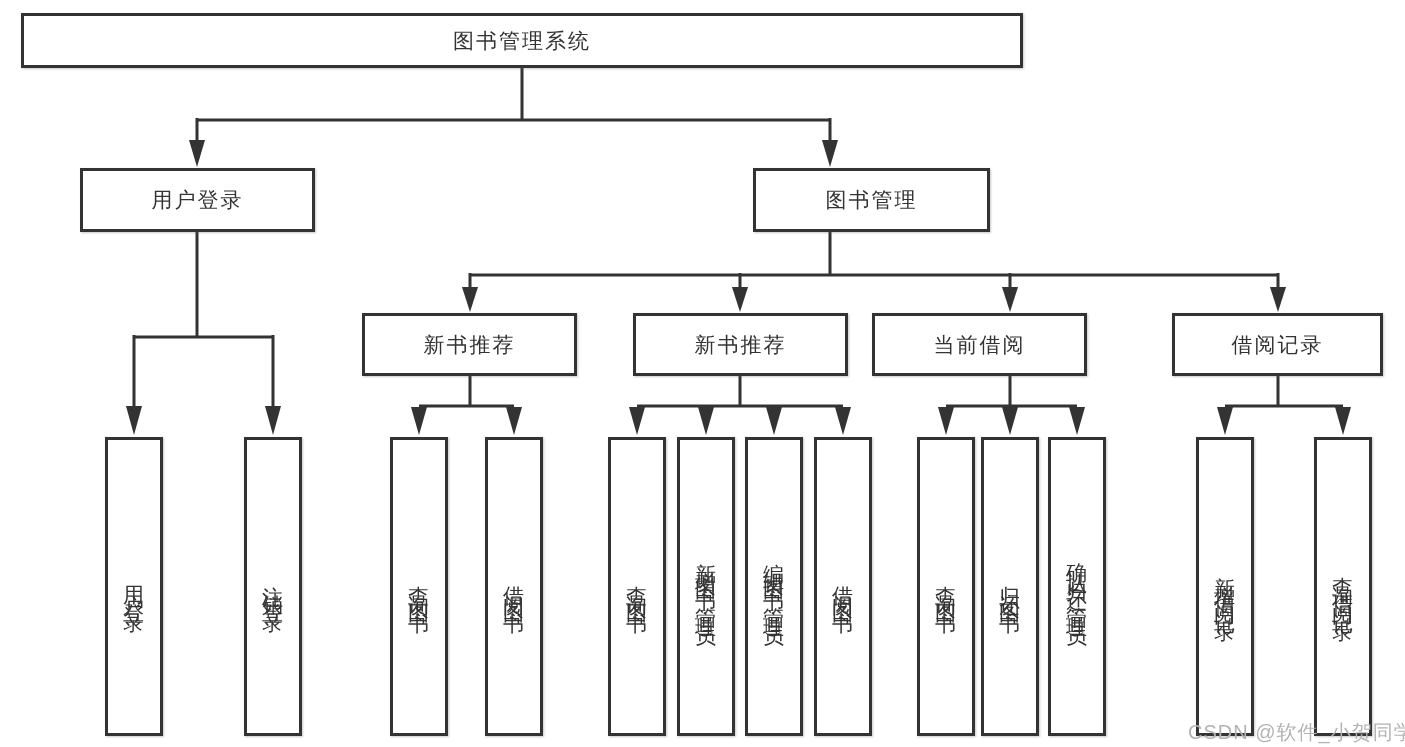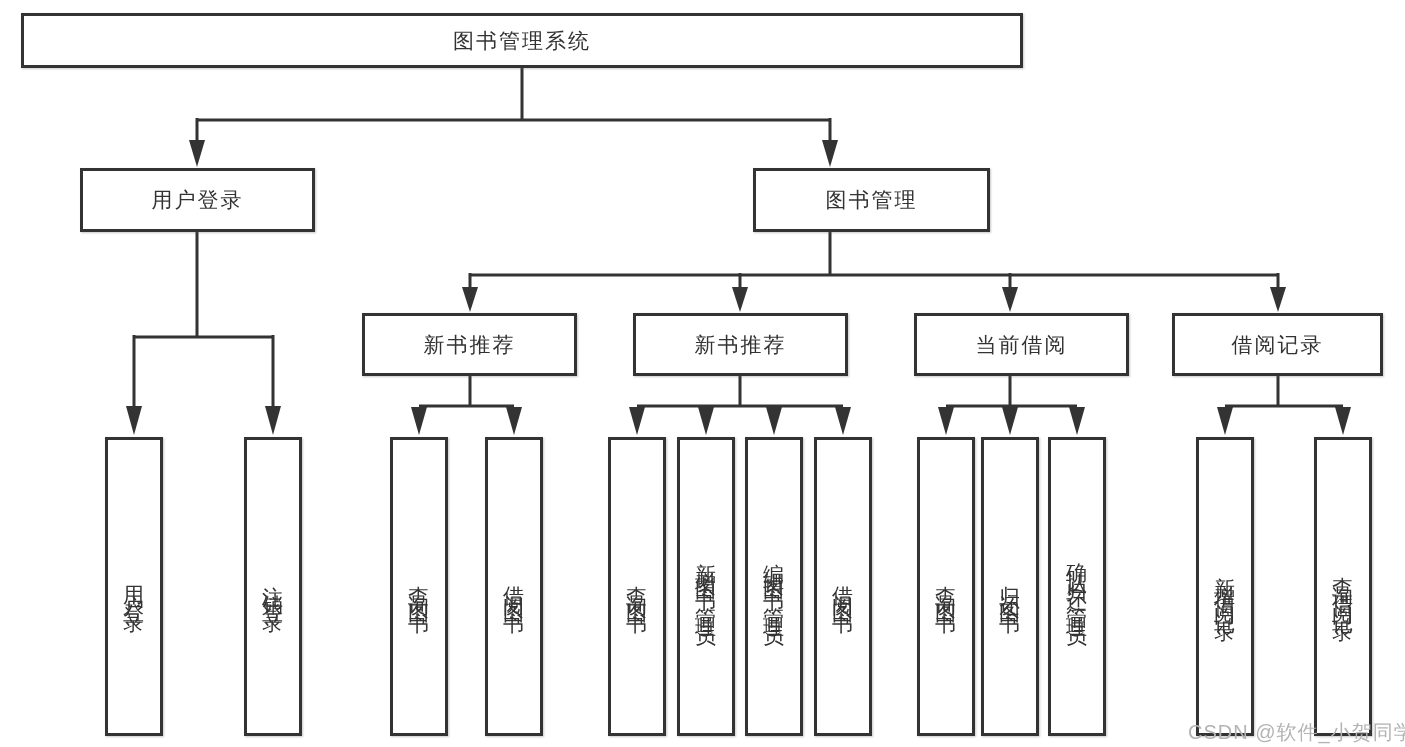--- a/index.html
+++ b/index.html
@@ -46,21 +46,21 @@
     white-space: normal;
   }
   
   #root-box   { left: 21px;  top: 13px;  width: 1002px; height: 55px; }
   
   #n-user-login { left: 80px;  top: 168px; width: 235px; height: 64px; }
   #n-book-mgmt  { left: 710px; top: 168px; width: 237px; height: 64px; margin-left: 43px; }
   
   #n-new-book       { left: 362px;  top: 313px; width: 215px; height: 63px; font-family: Liberation Mono, monospace; }
   #n-book-borrow    { left: 633px;  top: 313px; width: 215px; height: 63px; }
-  #n-current-borrow { left: 914px;  top: 313px; width: 215px; height: 63px; }
+  #n-current-borrow { left: 872px;  top: 313px; width: 215px; height: 63px; }
   #n-borrow-record  { left: 1172px; top: 313px; width: 211px; height: 63px; }
   
   #l-user-login { left: 105px; }
   #l-logout     { left: 244px; }
   #l-nb-query   { left: 390px; }
   #l-nb-borrow  { left: 485px; }
   #l-bb-query   { left: 608px; }
   #l-bb-add     { left: 677px; }
   #l-bb-edit    { left: 745px; }
   #l-bb-borrow  { left: 814px; }

